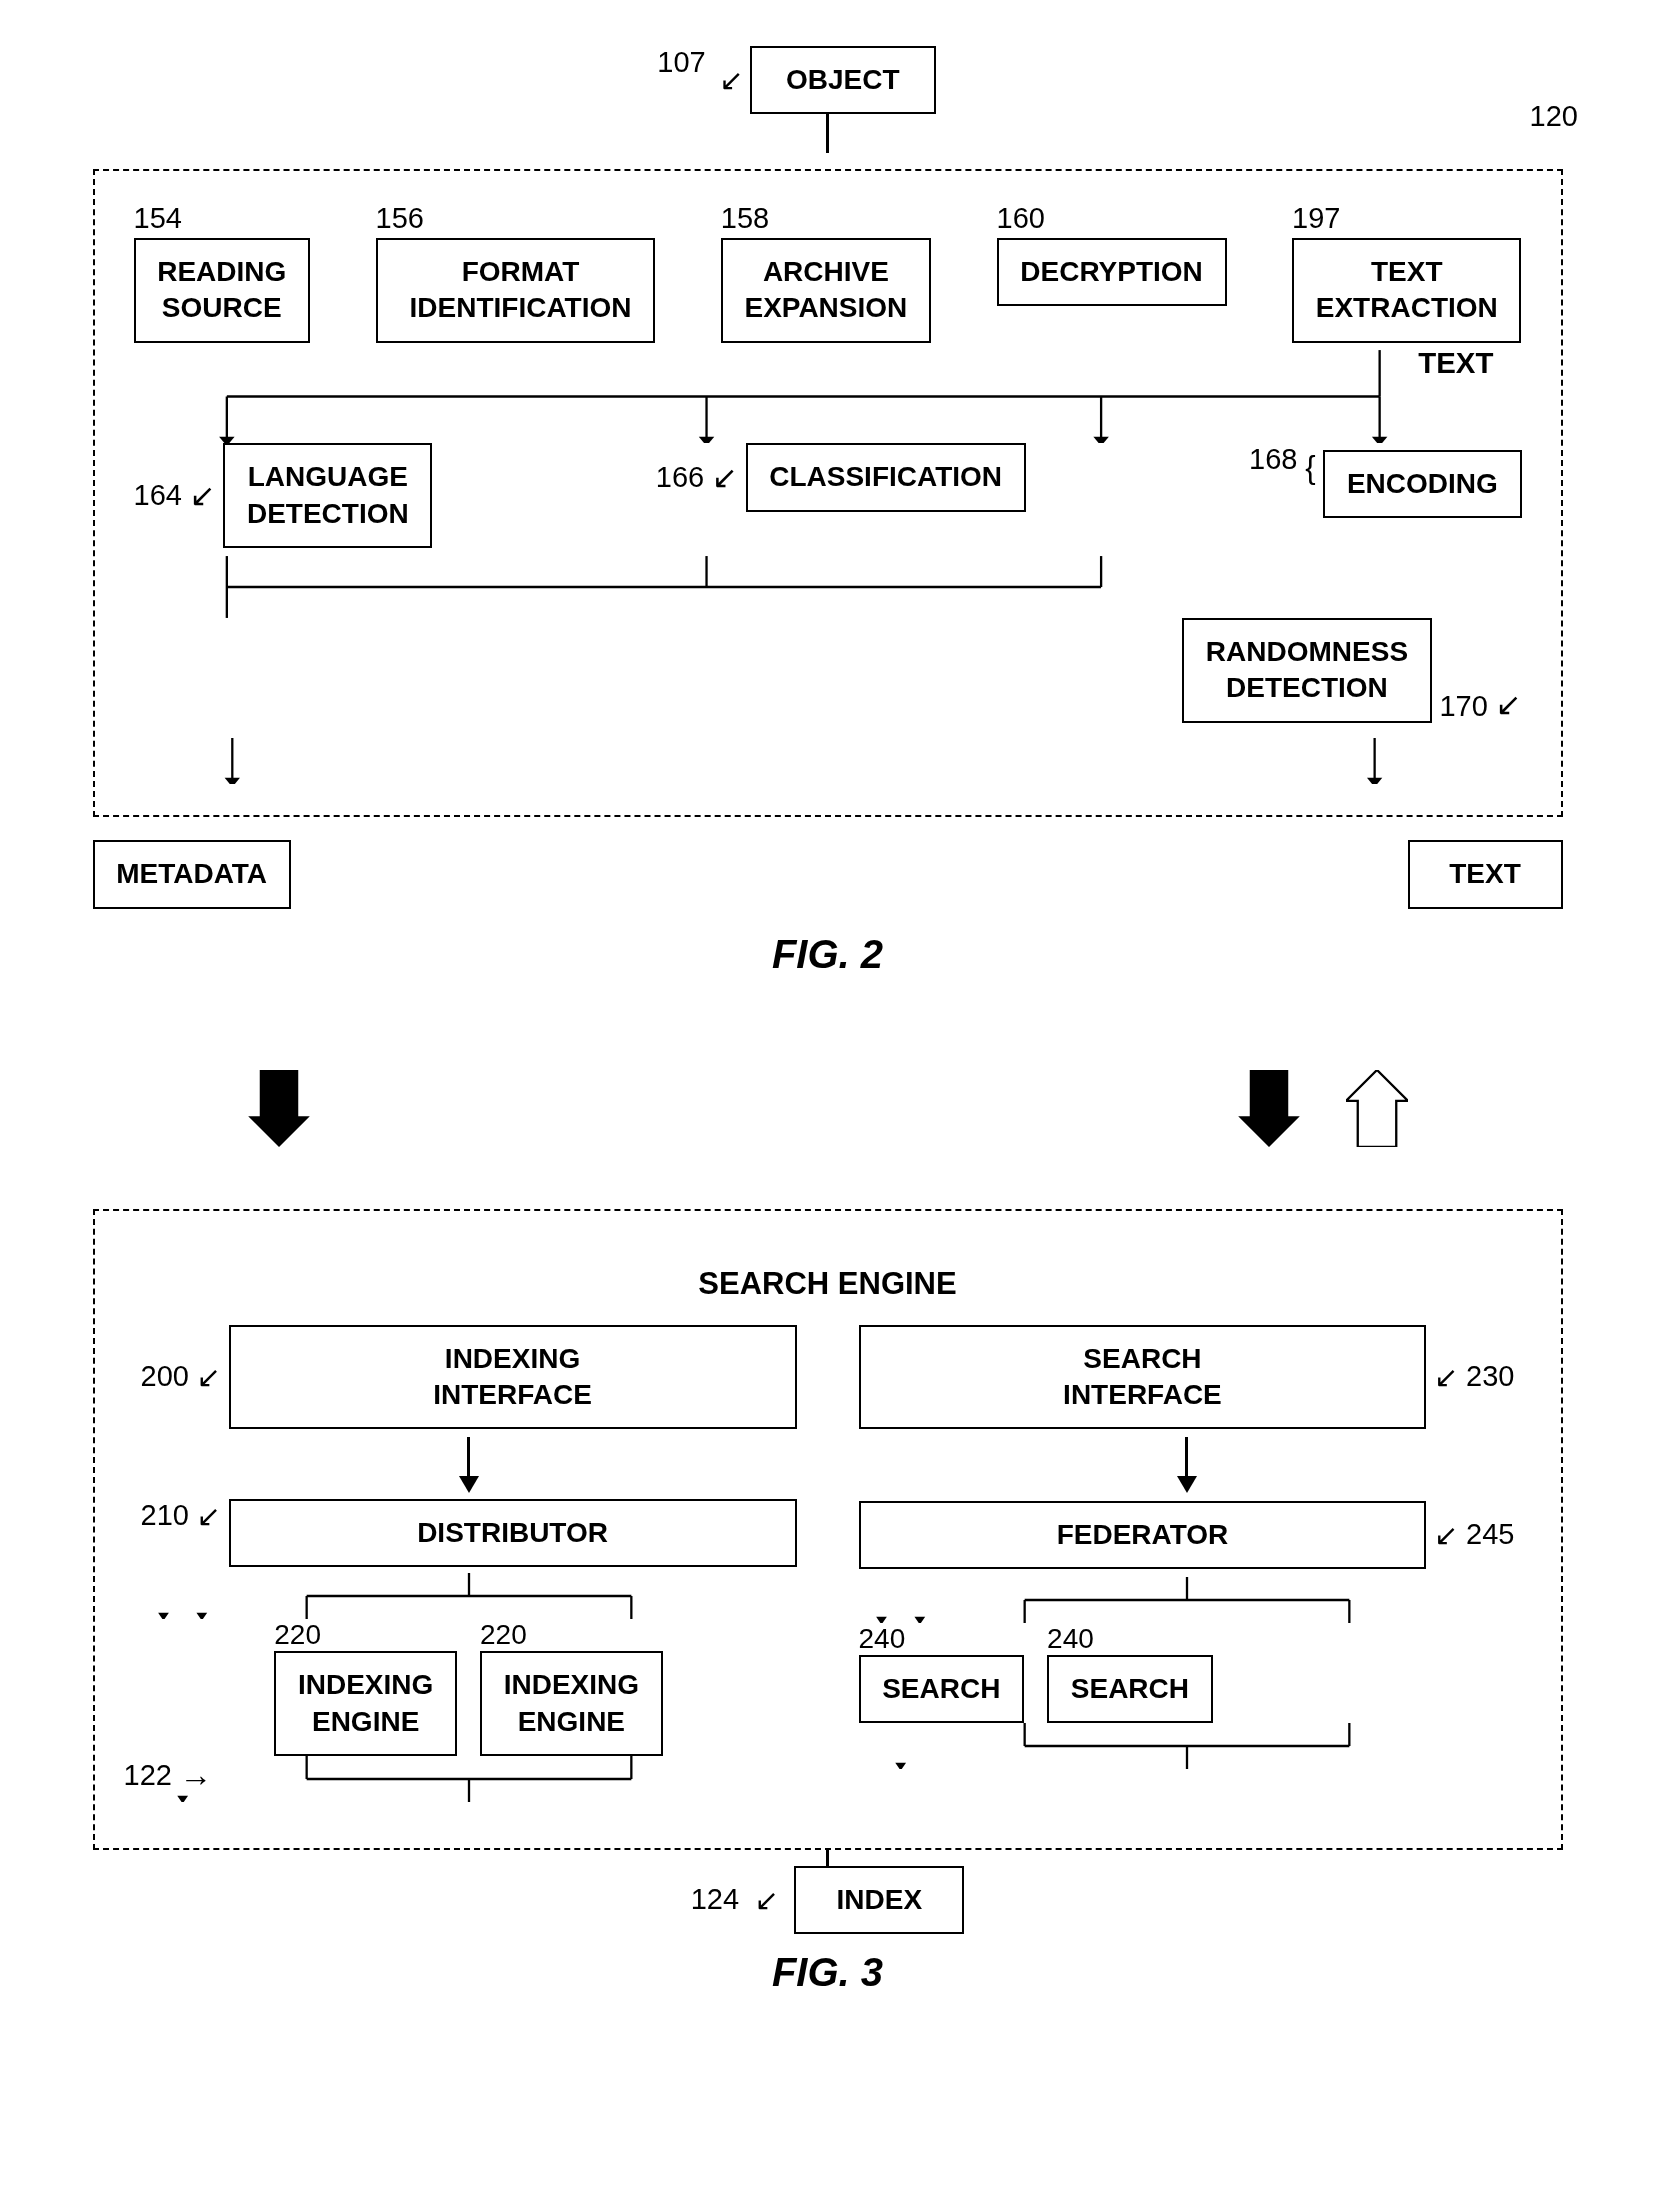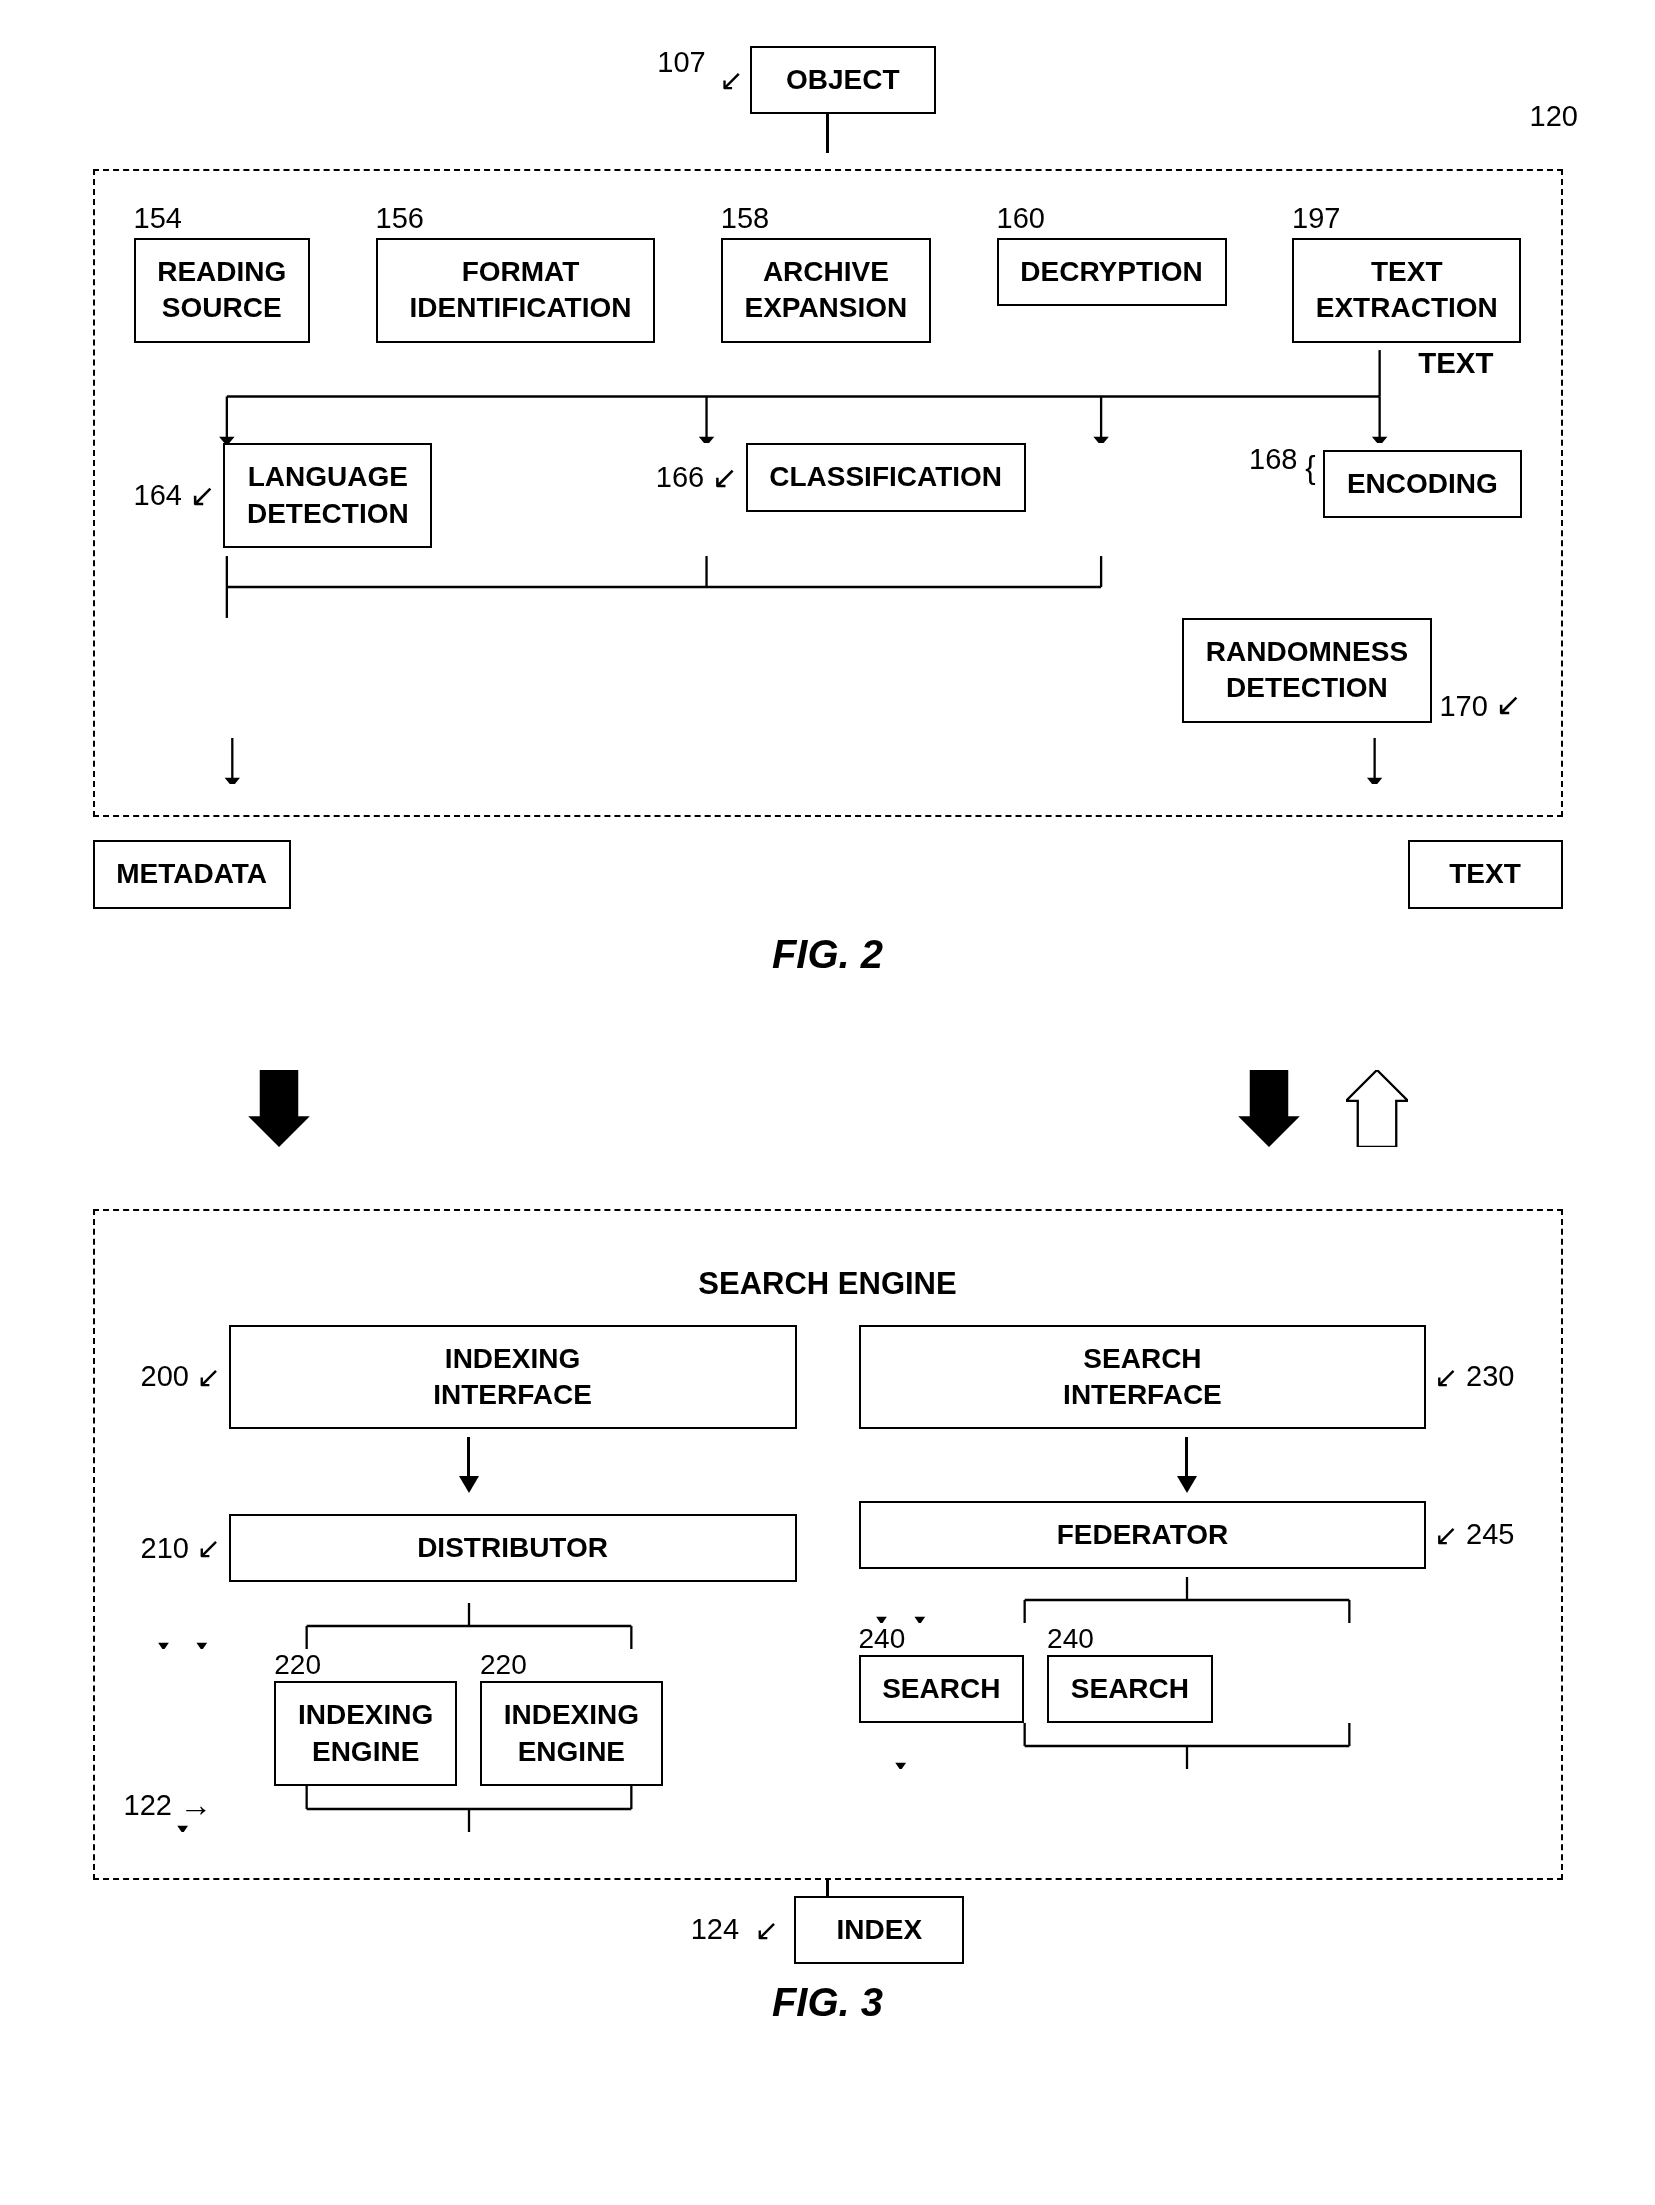--- a/index.html
+++ b/index.html
@@ -258,21 +258,21 @@
 
           <div style="display:flex; align-items:center; gap:7.7px; width:100%; justify-content:flex-start; margin-bottom:7.7px;">
             <span style="font-size:29px;">200</span>
             <span style="font-size:29px;">↙</span>
             <div class="box" style="flex:1; min-width:217px;">INDEXING<br>INTERFACE</div>
           </div>
 
           <div style="width:2.3px; height:39px; background:#000; margin:0 auto;"></div>
           <div style="width:0; height:0; border-left:10.8px solid transparent; border-right:10.8px solid transparent; border-top:17px solid #000; margin-bottom:0;"></div>
 
-          <div style="display:flex; align-items:center; gap:7.7px; width:100%; justify-content:flex-start; margin:21px 0;">
+          <div style="display:flex; gap:7.7px; width:100%; justify-content:flex-start; margin:6px 0;">
             <span style="font-size:29px;">210</span>
             <span style="font-size:29px;">↙</span>
             <div class="box" style="flex:1; min-width:217px;">DISTRIBUTOR</div>
           </div>
 
           <div style="position:relative; width:100%; height:46px;">
             <svg width="100%" height="46" viewBox="0 0 847 60">
               <line x1="50%" y1="0" x2="50%" y2="30" stroke="#000" stroke-width="3"></line>
               <line x1="25%" y1="30" x2="75%" y2="30" stroke="#000" stroke-width="3"></line>
               <line x1="25%" y1="30" x2="25%" y2="60" stroke="#000" stroke-width="3"></line>

